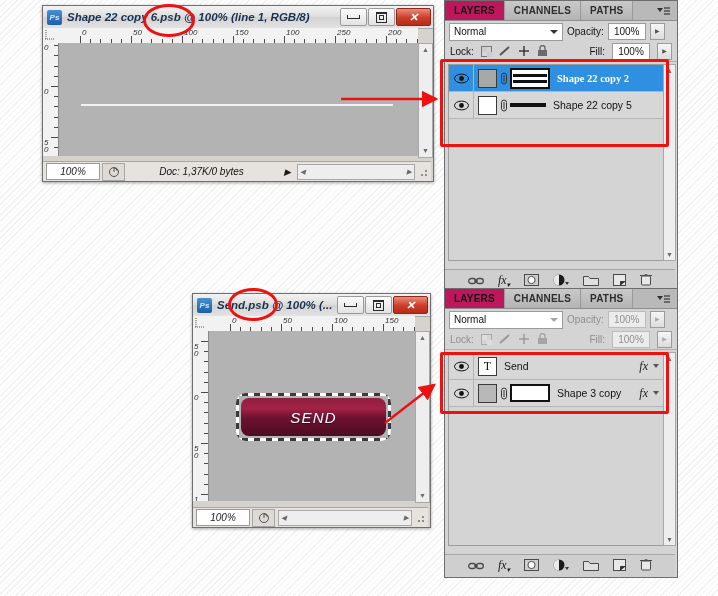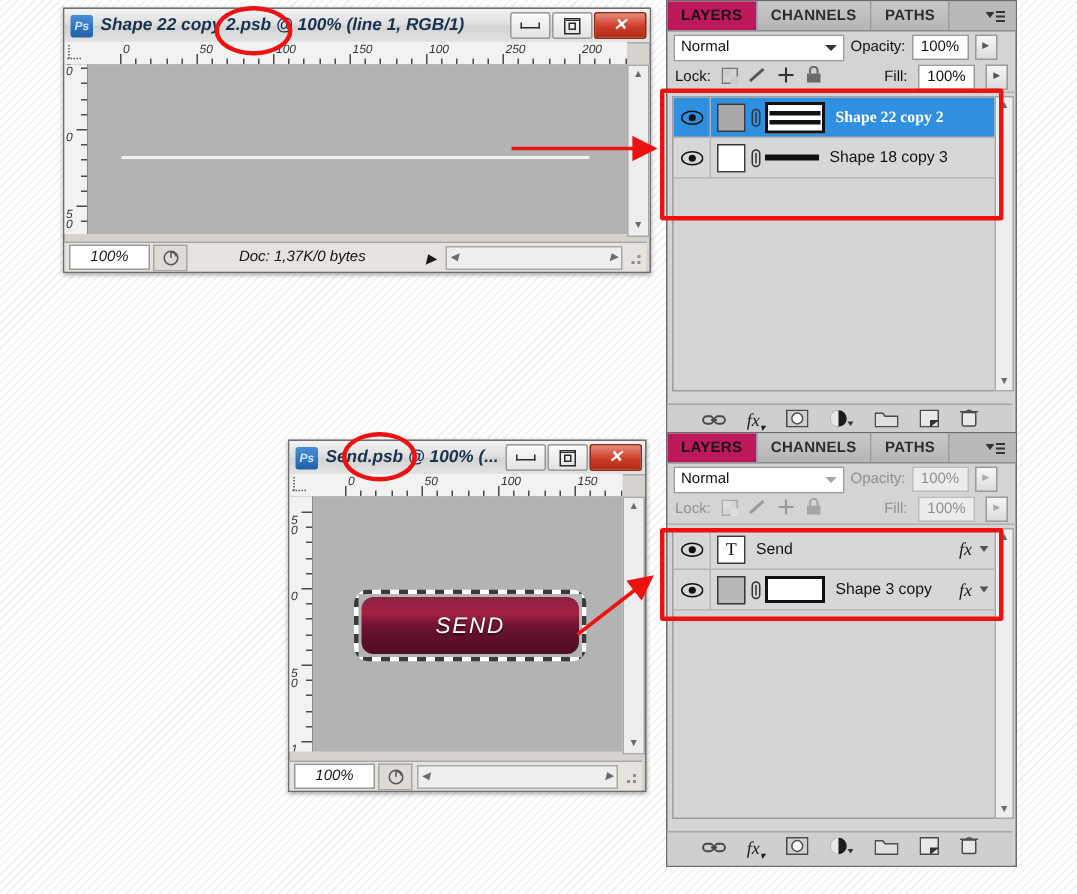--- a/index.html
+++ b/index.html
@@ -128,21 +128,21 @@
       repeating-linear-gradient(180deg,#fff 0 6px,#3a3a3a 6px 12px) right/3px 100% no-repeat;}
   .white-line{position:absolute;height:2px;background:#f2f2f2;}
 </style>
 </head>
 <body>
 
 <div class="ps-win" style="left:42px;top:5px;width:390px;height:175px;">
 
   <div class="ps-title">
     <div class="ps-logo">Ps</div>
-    <div class="ps-title-text">Shape 22 copy 2.psb @ 100% (line 1, RGB/1)</div>
+    <div class="ps-title-text">Shape 22 copy 6.psb @ 100% (line 1, RGB/8)</div>
     <div class="winbtns">
       <div class="wbtn">
         <div class="min-glyph"></div>
       </div>
       <div class="wbtn">
         <div class="max-glyph">
             <i></i>
           </div>
       </div>
       <div class="wbtn close">
@@ -458,21 +458,21 @@
       <div class="thumb-sq" style="background:#ffffff;"></div>
       <span class="link-ic">
         <svg width="8" height="13">
             <rect x="1.5" y="1" width="5" height="11" rx="2.5" fill="none" stroke="#333"></rect>
             <line x1="4" y1="3" x2="4" y2="10" stroke="#333"></line>
           </svg>
         </span>
       <div style="width:36px;height:15px;background:#d7d7d7;display:flex;align-items:center;">
         <div class="tline" style="width:100%;height:4px;"></div>
       </div>
-      <span class="lname">Shape 18 copy 3</span>
+      <span class="lname">Shape 22 copy 5</span>
     </div>
 
   </div>
 
   <div class="sb" style="left:218px;top:63px;width:11px;height:195px;">
     <div class="sb-arrow" style="height:11px;">▲</div>
     <div class="sb-arrow" style="height:11px;position:absolute;bottom:0;left:0;right:0;">▼</div>
   </div>
 
   <div class="lp-bottom" style="left:0;bottom:0;width:230px;">

